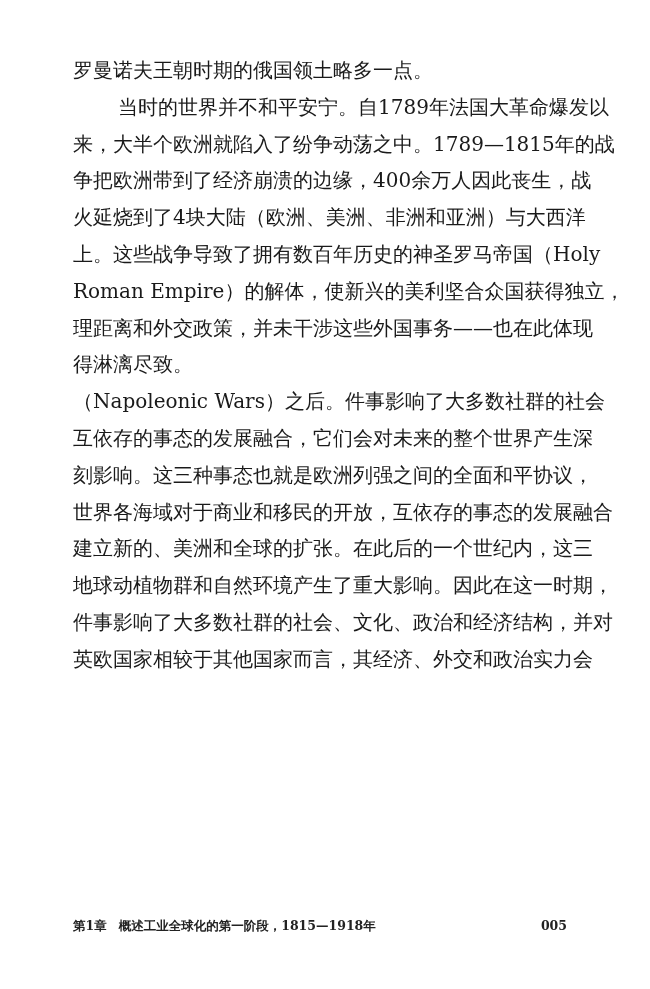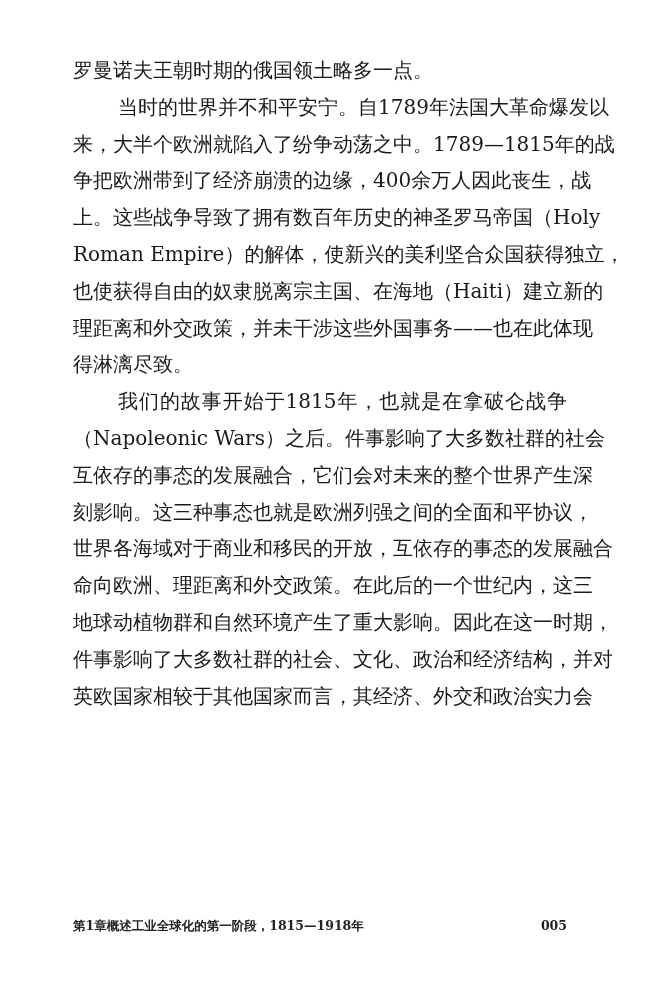--- a/index.html
+++ b/index.html
@@ -5,43 +5,42 @@
   html, body { margin: 0; padding: 0; background: #ffffff; }
   body { width: 650px; height: 989px; position: relative; overflow: hidden;
          font-family: "DejaVu Serif", "Liberation Serif", serif; color: #1a1a1a; }
   .text-block { position: absolute; left: 73px; top: 52px; width: 494px; }
   .line { height: 36.8px; line-height: 36.8px; font-size: 20px; white-space: nowrap;
           text-align: justify; text-align-last: justify; display: block; }
   .line.last { text-align-last: left; }
   .line.indent { padding-left: 45px; }
   .footer { position: absolute; left: 73px; top: 918px; width: 494px; height: 20px;
             font-size: 12.5px; font-weight: bold; color: #222; display: flex; }
-  .footer .chapter { margin-right: 0; }
+  .footer .chapter { margin-right: 12px; }
   .footer .title { flex: 1; }
   .footer .page-num { text-align: center; }
 </style>
 </head>
 <body>
 
 <div class="text-block" id="text-block">
     <span class="line last">罗曼诺夫王朝时期的俄国领土略多一点。</span>
     <span class="line indent">当时的世界并不和平安宁。自1789年法国大革命爆发以</span>
     <span class="line">来，大半个欧洲就陷入了纷争动荡之中。1789—1815年的战</span>
     <span class="line">争把欧洲带到了经济崩溃的边缘，400余万人因此丧生，战</span>
+    <span class="line">火延烧到了4块大陆（欧洲、美洲、非洲和亚洲）与大西洋</span>
     <span class="line">上。这些战争导致了拥有数百年历史的神圣罗马帝国（Holy</span>
     <span class="line">Roman Empire）的解体，使新兴的美利坚合众国获得独立，</span>
-    <span class="line">也使获得自由的奴隶脱离宗主国、在海地（Haiti）建立新的</span>
     <span class="line">理距离和外交政策，并未干涉这些外国事务——也在此体现</span>
     <span class="line last">得淋漓尽致。</span>
-    <span class="line indent">我们的故事开始于1815年，也就是在拿破仑战争</span>
     <span class="line">（Napoleonic Wars）之后。件事影响了大多数社群的社会</span>
     <span class="line">互依存的事态的发展融合，它们会对未来的整个世界产生深</span>
     <span class="line">刻影响。这三种事态也就是欧洲列强之间的全面和平协议，</span>
     <span class="line">世界各海域对于商业和移民的开放，互依存的事态的发展融合</span>
-    <span class="line">命向欧洲、理距离和外交政策。在此后的一个世纪内，这三</span>
+    <span class="line">建立新的、美洲和全球的扩张。在此后的一个世纪内，这三</span>
     <span class="line">地球动植物群和自然环境产生了重大影响。因此在这一时期，</span>
     <span class="line">件事影响了大多数社群的社会、文化、政治和经济结构，并对</span>
     <span class="line">英欧国家相较于其他国家而言，其经济、外交和政治实力会</span>
   </div>
 
 <div class="footer">
   <span class="chapter">第1章</span>
   <span class="title">概述工业全球化的第一阶段，1815—1918年</span>
   <span class="page-num">005</span>
 </div>

